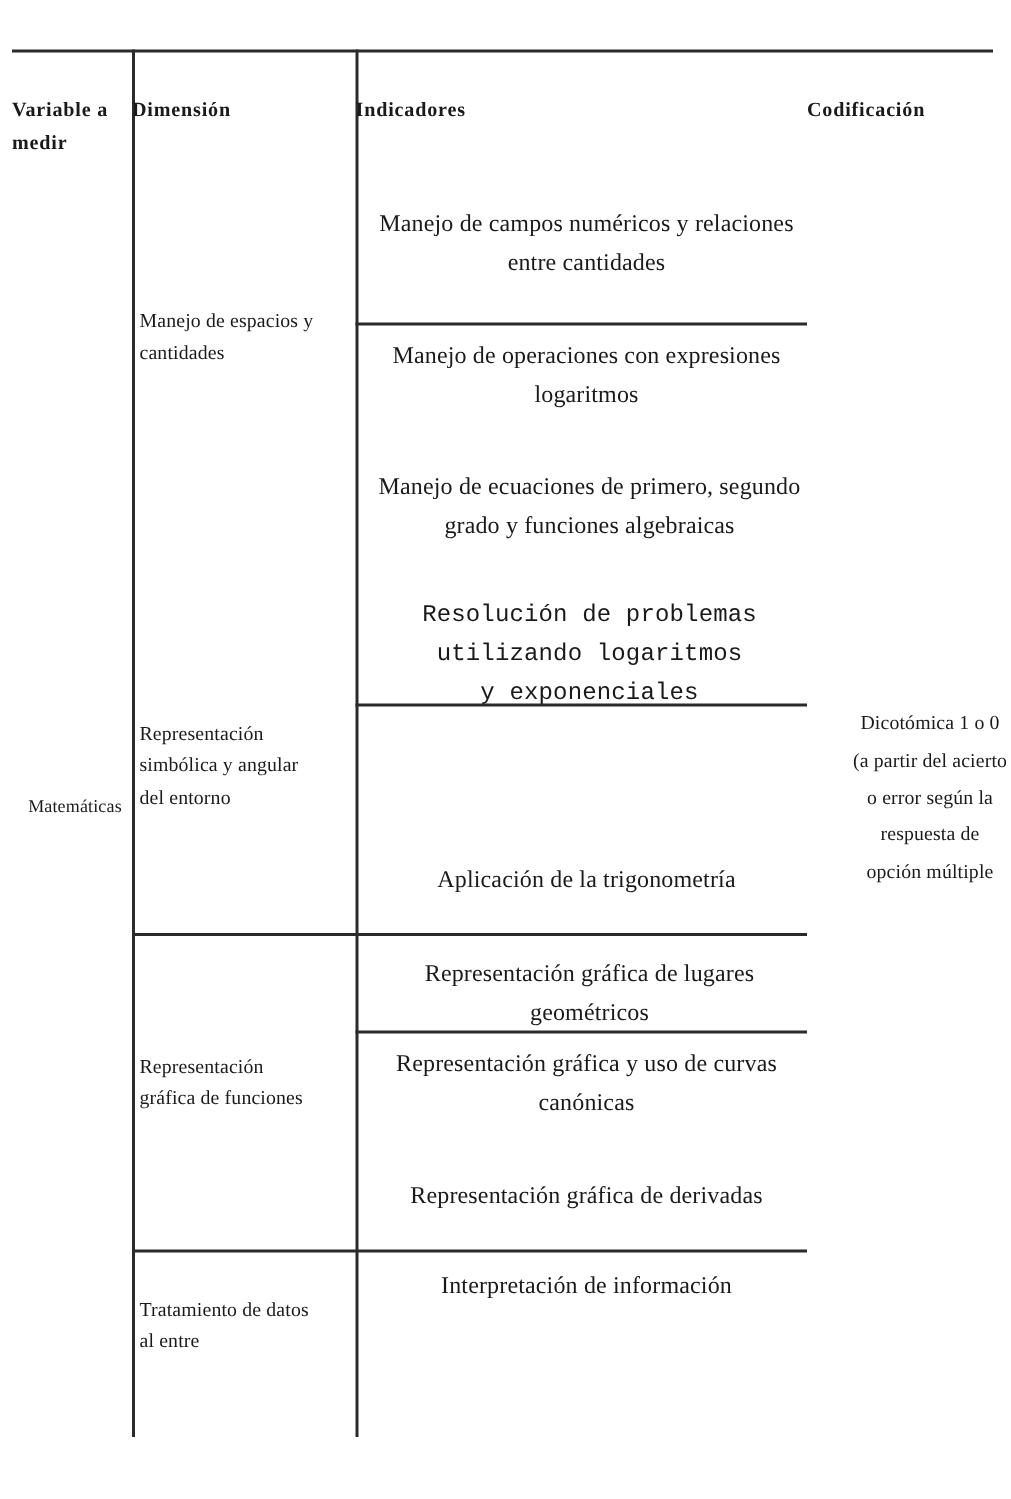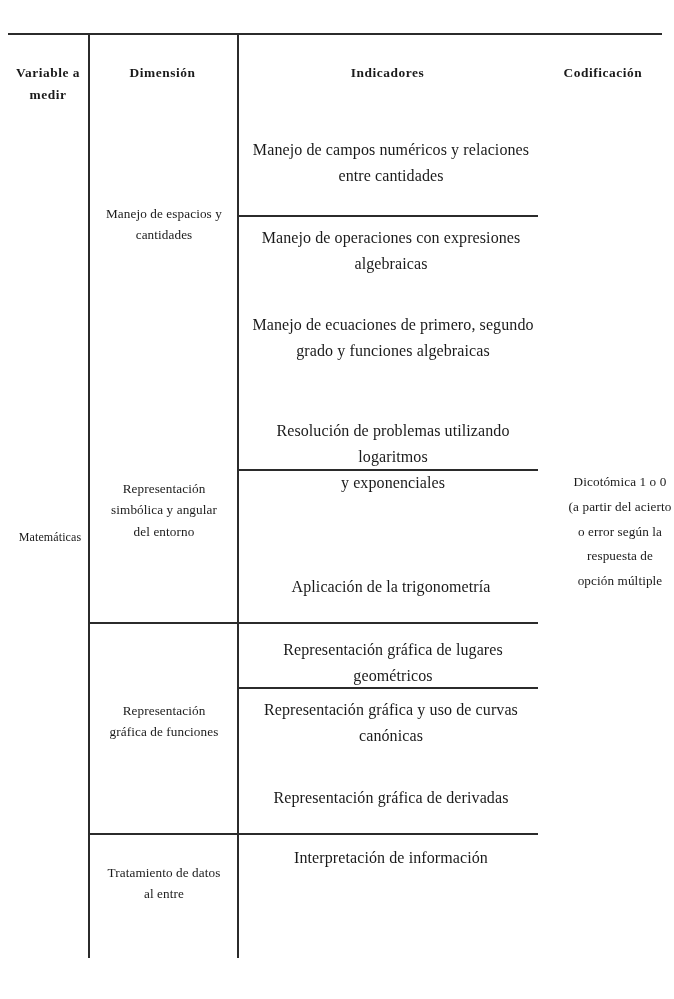--- a/index.html
+++ b/index.html
@@ -42,34 +42,34 @@
     line-height: 1.62;
     font-size: 13.2px;
     letter-spacing: 0.18px;
     white-space: pre-line;
   }
 
   .head {
     font-weight: bold;
     font-size: 13.4px;
     letter-spacing: 0.55px;
-    text-align: center;
+    text-align: left;
     line-height: 1.65;
   }
 
   .ind {
     font-size: 16px;
     letter-spacing: 0.1px;
     text-align: center;
   }
 
   .dim {
     font-size: 13.2px;
     letter-spacing: 0.1px;
-    text-align: center;
+    text-align: left;
   }
 
   .var {
     font-size: 12px;
     letter-spacing: 0.1px;
     text-align: center;
   }
 
   .cod {
     font-size: 13.2px;
@@ -124,26 +124,26 @@
   <div class="cell dim" style="left:93px; top:700px; width:142px;">Representación
 gráfica de funciones</div>
 
   <div class="cell dim" style="left:93px; top:862px; width:142px;">Tratamiento de datos
 al entre</div>
 
   <div class="cell ind" style="left:243px; top:137px; width:296px;">Manejo de campos numéricos y relaciones
 entre cantidades</div>
 
   <div class="cell ind" style="left:243px; top:225px; width:296px;">Manejo de operaciones con expresiones
-algebraicas</div>
+logaritmos</div>
 
   <div class="cell ind" style="left:245px; top:312px; width:296px;">Manejo de ecuaciones de primero, segundo
 grado y funciones algebraicas</div>
 
-  <div class="cell ind" style="left:243px; top:418px; width:300px;">Resolución de problemas utilizando logaritmos
+  <div class="cell ind" style="left:243px; top:398px; width:300px;font-family:Liberation Mono, monospace;">Resolución de problemas utilizando logaritmos
 y exponenciales</div>
 
 
   <div class="cell ind" style="left:243px; top:574px; width:296px;">Aplicación de la trigonometría</div>
 
   <div class="cell ind" style="left:243px; top:637px; width:300px;">Representación gráfica de lugares geométricos</div>
 
   <div class="cell ind" style="left:243px; top:697px; width:296px;">Representación gráfica y uso de curvas
 canónicas</div>
 

